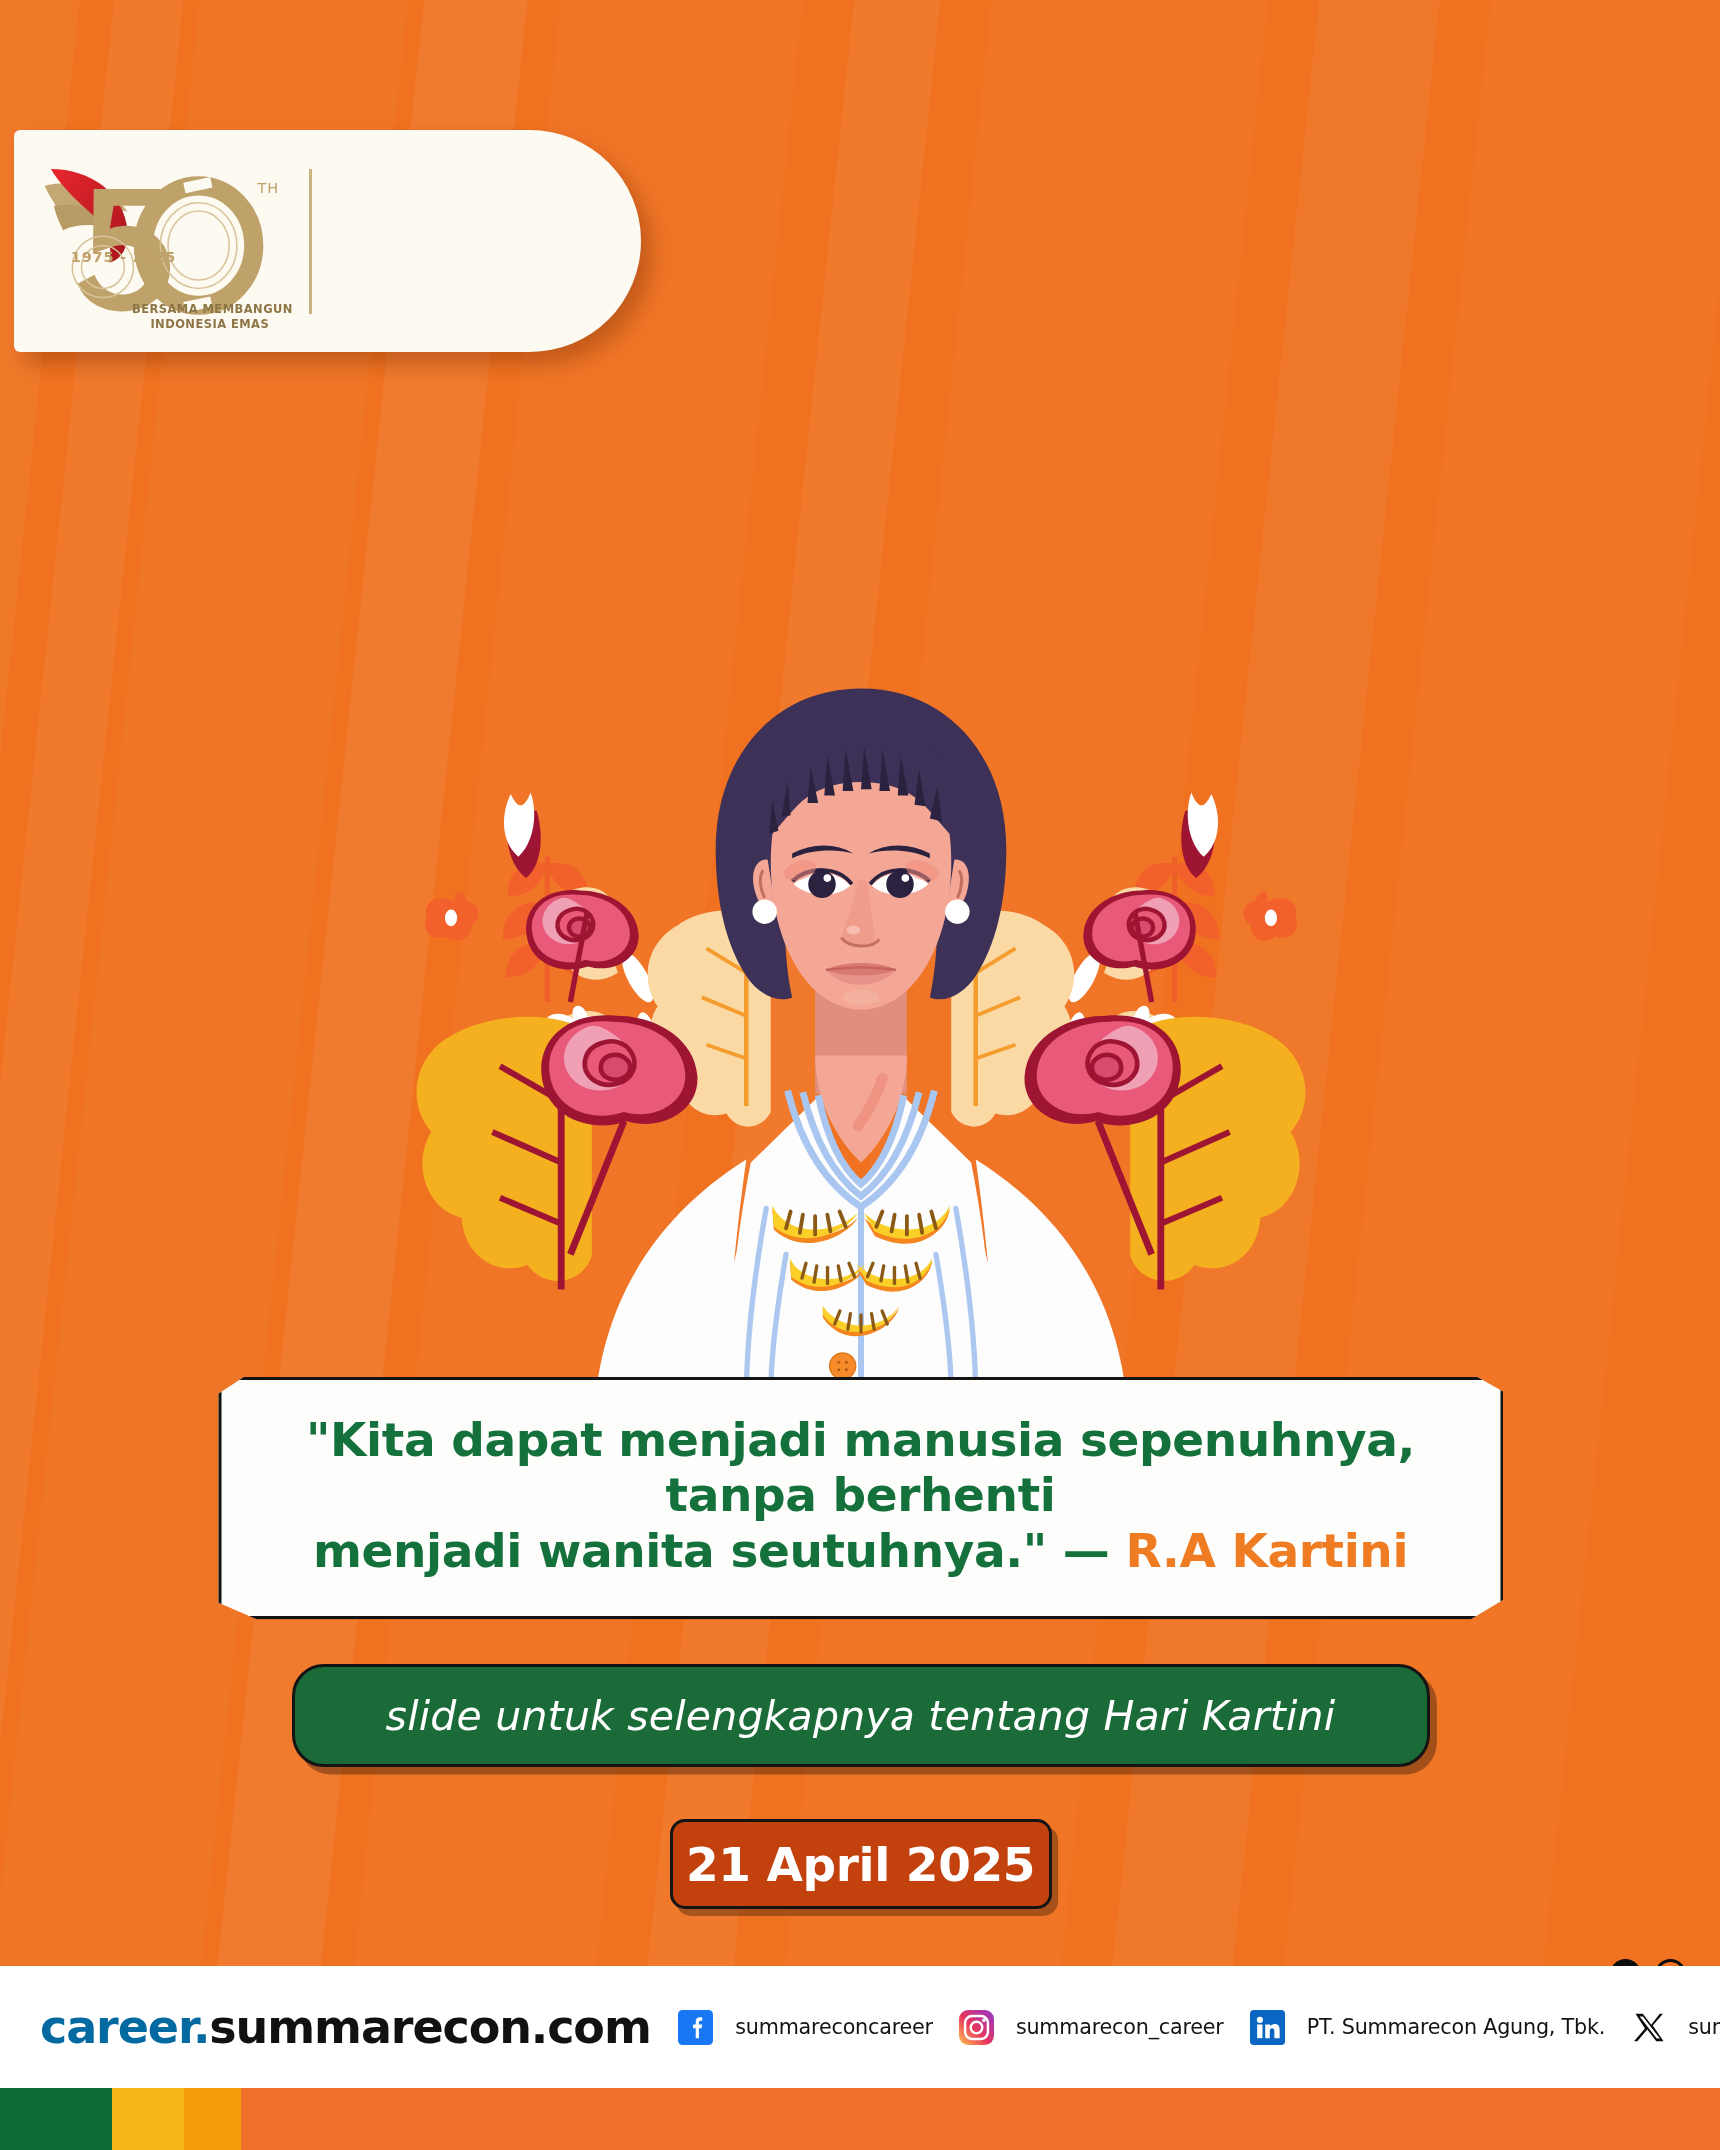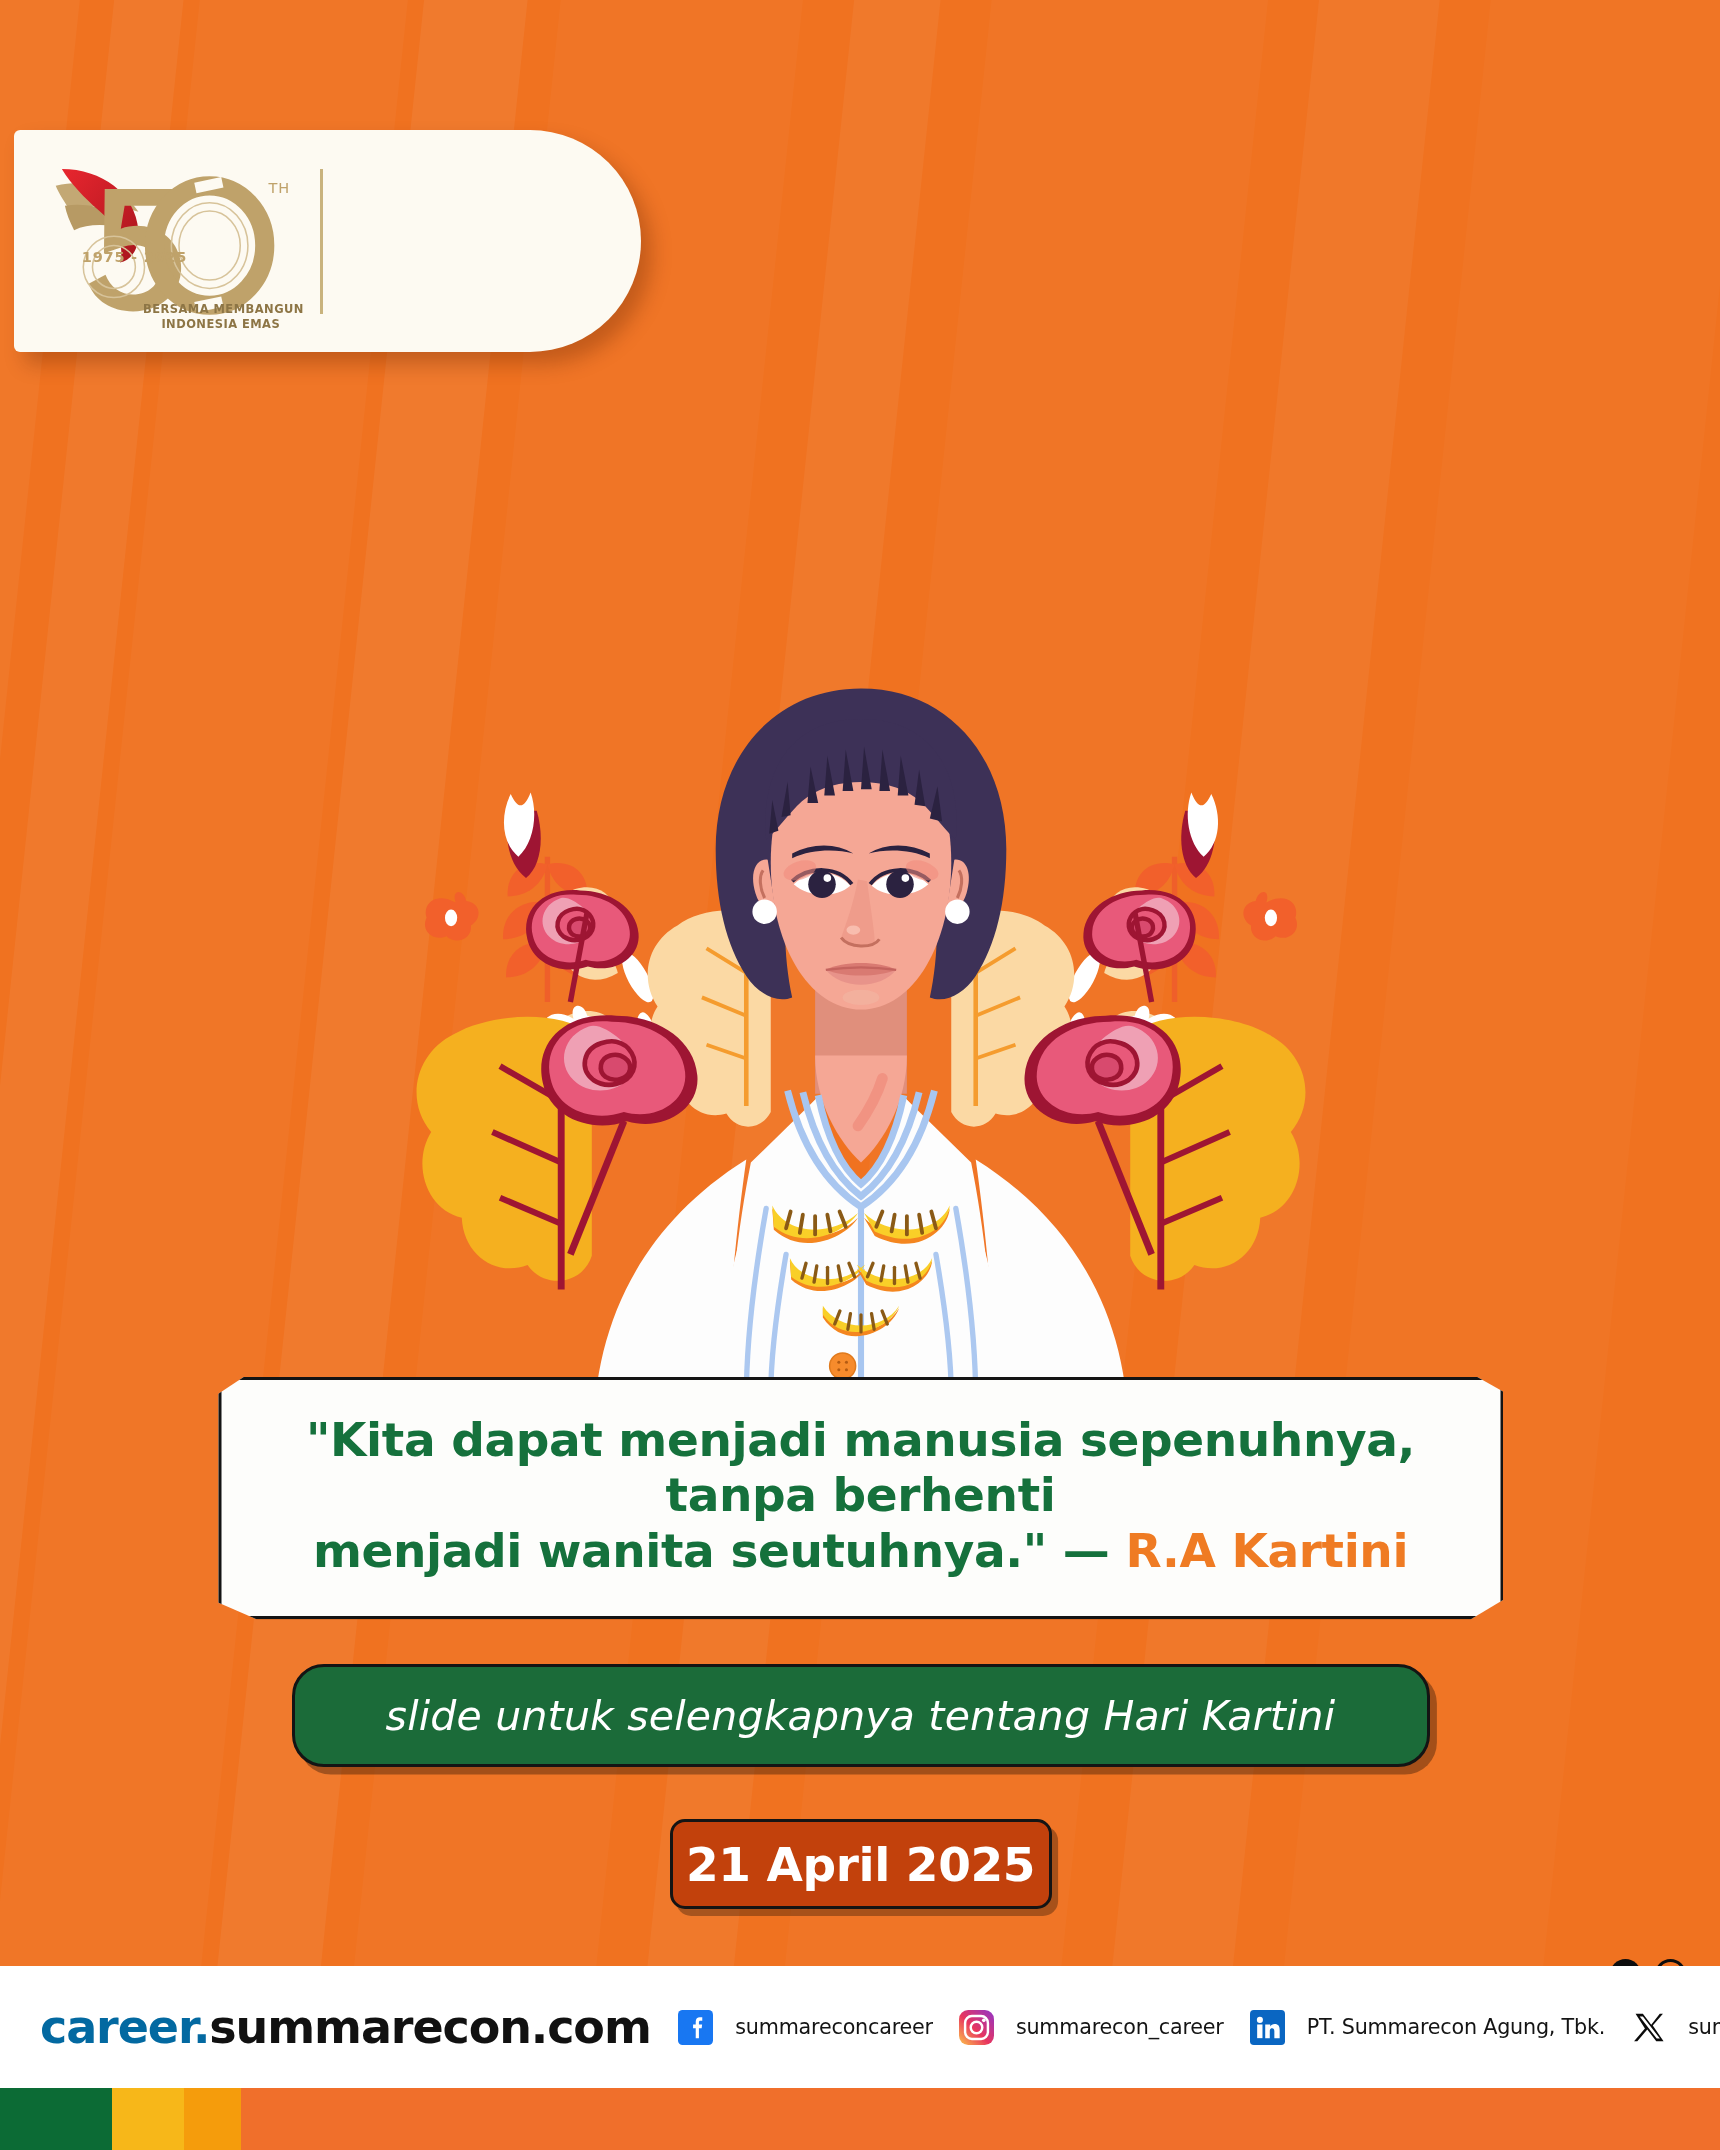--- a/index.html
+++ b/index.html
@@ -23,21 +23,21 @@
 
   
   .logo-pill{
     position:absolute;left:13.8px;top:130px;
     width:627px;height:222px;
     background:#fdfaf2;
     border-top-right-radius:111px;border-bottom-right-radius:111px;
     border-top-left-radius:6.1px;border-bottom-left-radius:6.1px;
     box-shadow:10.7px 12.2px 20px rgba(90,30,0,.30);
     display:flex;align-items:center;
-    padding-left:31px;
+    padding-left:20px;
     z-index:6;
   }
   .anniv{width:268px;height:191px;position:relative;flex:0 0 auto;}
   .pill-div{width:2.3px;height:145px;background:#c9b37e;margin:0 23px 0 7.6px;flex:0 0 auto;}
   .smr-logo{display:flex;align-items:center;gap:4.6px;}
   .smr-mark{width:115px;height:153px;flex:0 0 auto;}
   .smr-words{display:flex;flex-direction:column;justify-content:center;margin-left:-4.6px;}
   .smr-name{
     font-size:60px;font-weight:400;letter-spacing:-0.8px;color:#17713c;
     line-height:.96;font-family:"DejaVu Sans",sans-serif;

